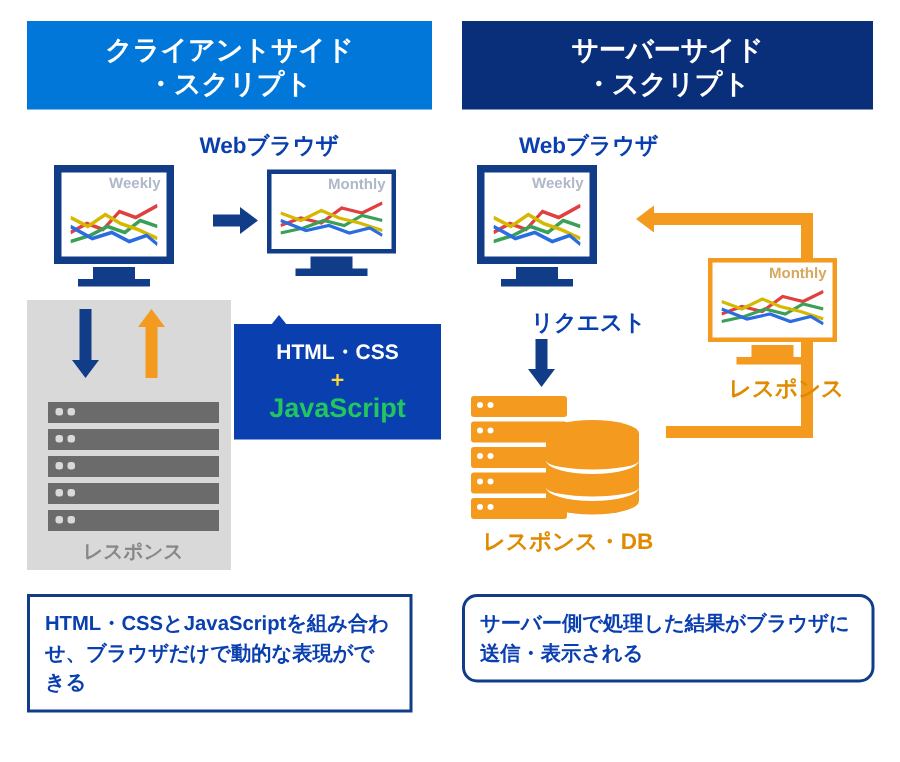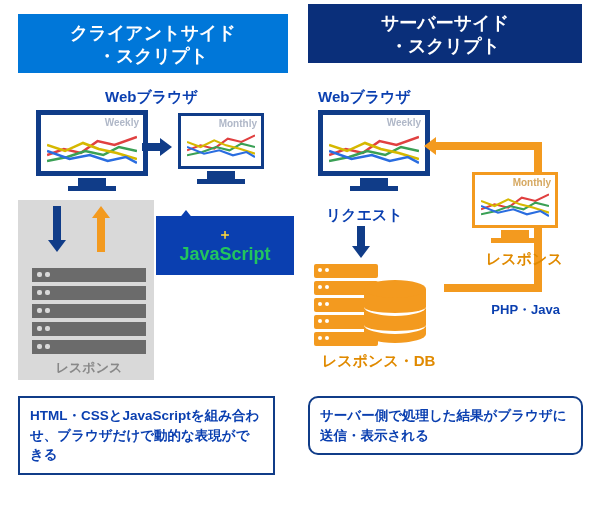--- a/index.html
+++ b/index.html
@@ -6,41 +6,41 @@
   body {
     font-family: "Hiragino Sans", "Meiryo", sans-serif;
     background: #fff;
     width: 600px;
     height: 508px;
     position: relative;
     overflow: hidden;
   }
   .panel { position: absolute; }
   .panel-left { left: 18px; top: 14px; width: 270px; }
-  .panel-right { left: 308px; top: 4px; width: 274px; }
+  .panel-right { left: 308px; top: 14px; width: 274px; }
 
   .panel-header {
     color: #fff;
     text-align: center;
     font-size: 18px;
     font-weight: bold;
     padding: 8px 4px 6px;
     line-height: 1.25;
   }
   .panel-header.blue  { background: #0077d9; }
   .panel-header.navy  { background: #0a2f7a; }
 
   .label { font-size: 15px; font-weight: bold; }
-  .label.blue { color: #0a3fb0; }
+  .label.blue { color: #0a3fb0; margin-left: 28px; }
   .label.orange { color: #e08a00; }
 
   
   .monitor {
     position: absolute;
-    width: 112px; height: 78px;
+    width: 80px; height: 78px;
   }
   .monitor .screen {
     position: absolute; inset: 0 0 12px 0;
     border: 5px solid #103c88;
     background: #fff;
   }
   .monitor .stand {
     position: absolute; bottom: 0; left: 50%; transform: translateX(-50%);
     width: 28px; height: 10px; background: #103c88;
   }
@@ -224,20 +224,21 @@
 <div class="rack" style="left:24px; top:258px;">
   <div class="unit"></div>
     <div class="unit"></div>
     <div class="unit"></div>
   <div class="unit"></div>
     <div class="unit"></div>
   <div class="rack-label">レスポンス</div>
 </div>
 
 <div class="bubble" style="left:156px; top:216px;">
+  <div>HTML・CSS</div>
   <div class="plus">＋</div>
   <div class="js">JavaScript</div>
 </div>
 
 <div class="caption" style="left:18px; top:396px; width:257px;">HTML・CSSとJavaScriptを組み合わせ、ブラウザだけで動的な表現ができる</div>
 
 <div class="panel panel-right">
   <div class="panel-header navy">
     <span>サーバーサイド</span><br>
     <span>・スクリプト</span>
@@ -308,16 +309,15 @@
 <div class="db" style="left:364px; top:280px;">
   <div class="body"></div>
   <div class="top"></div>
   <div class="ring" style="top:18px;"></div>
   <div class="ring" style="top:36px;"></div>
 </div>
 
 <div class="label orange" style="position:absolute; left:322px; top:352px;">レスポンス・DB</div>
 
 <div class="tech-label" style="left:450px; top:302px; width:110px;">
-  <div>PHP・Java</div>
 </div>
 
 <div class="caption" style="left:308px; top:396px; width:275px;border-radius:10px;">サーバー側で処理した結果がブラウザに送信・表示される</div>
 
 </body></html>

